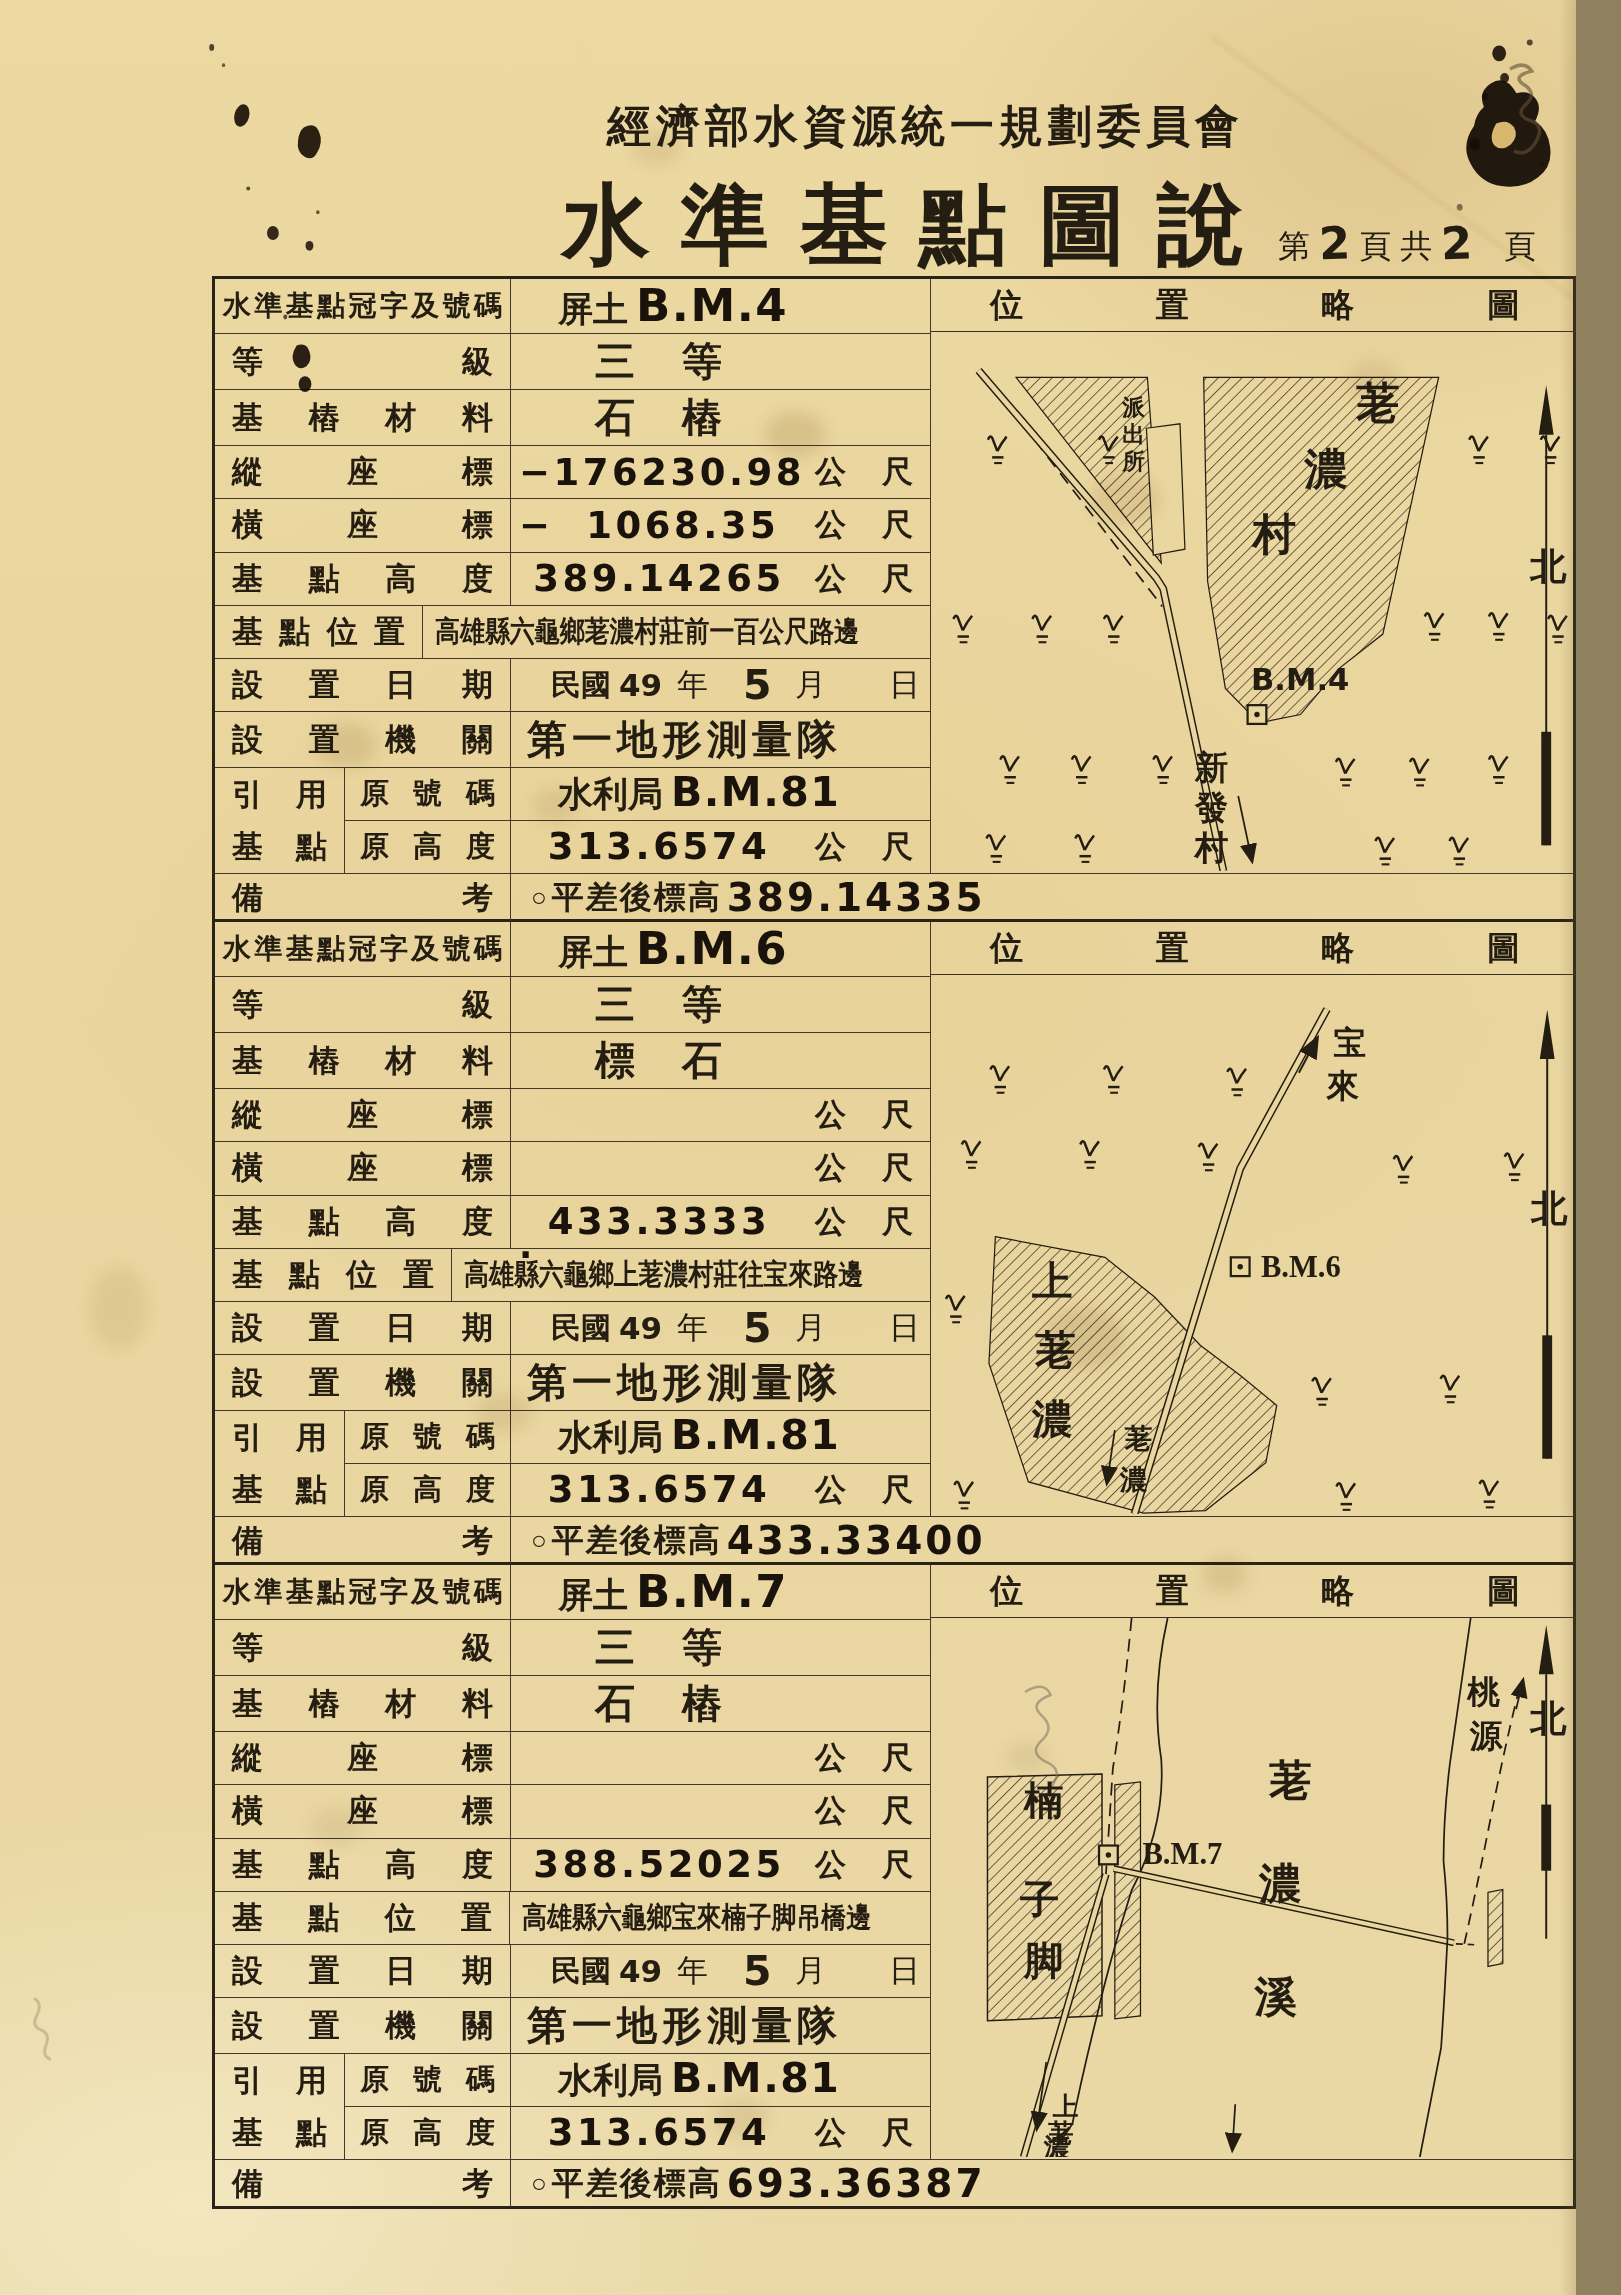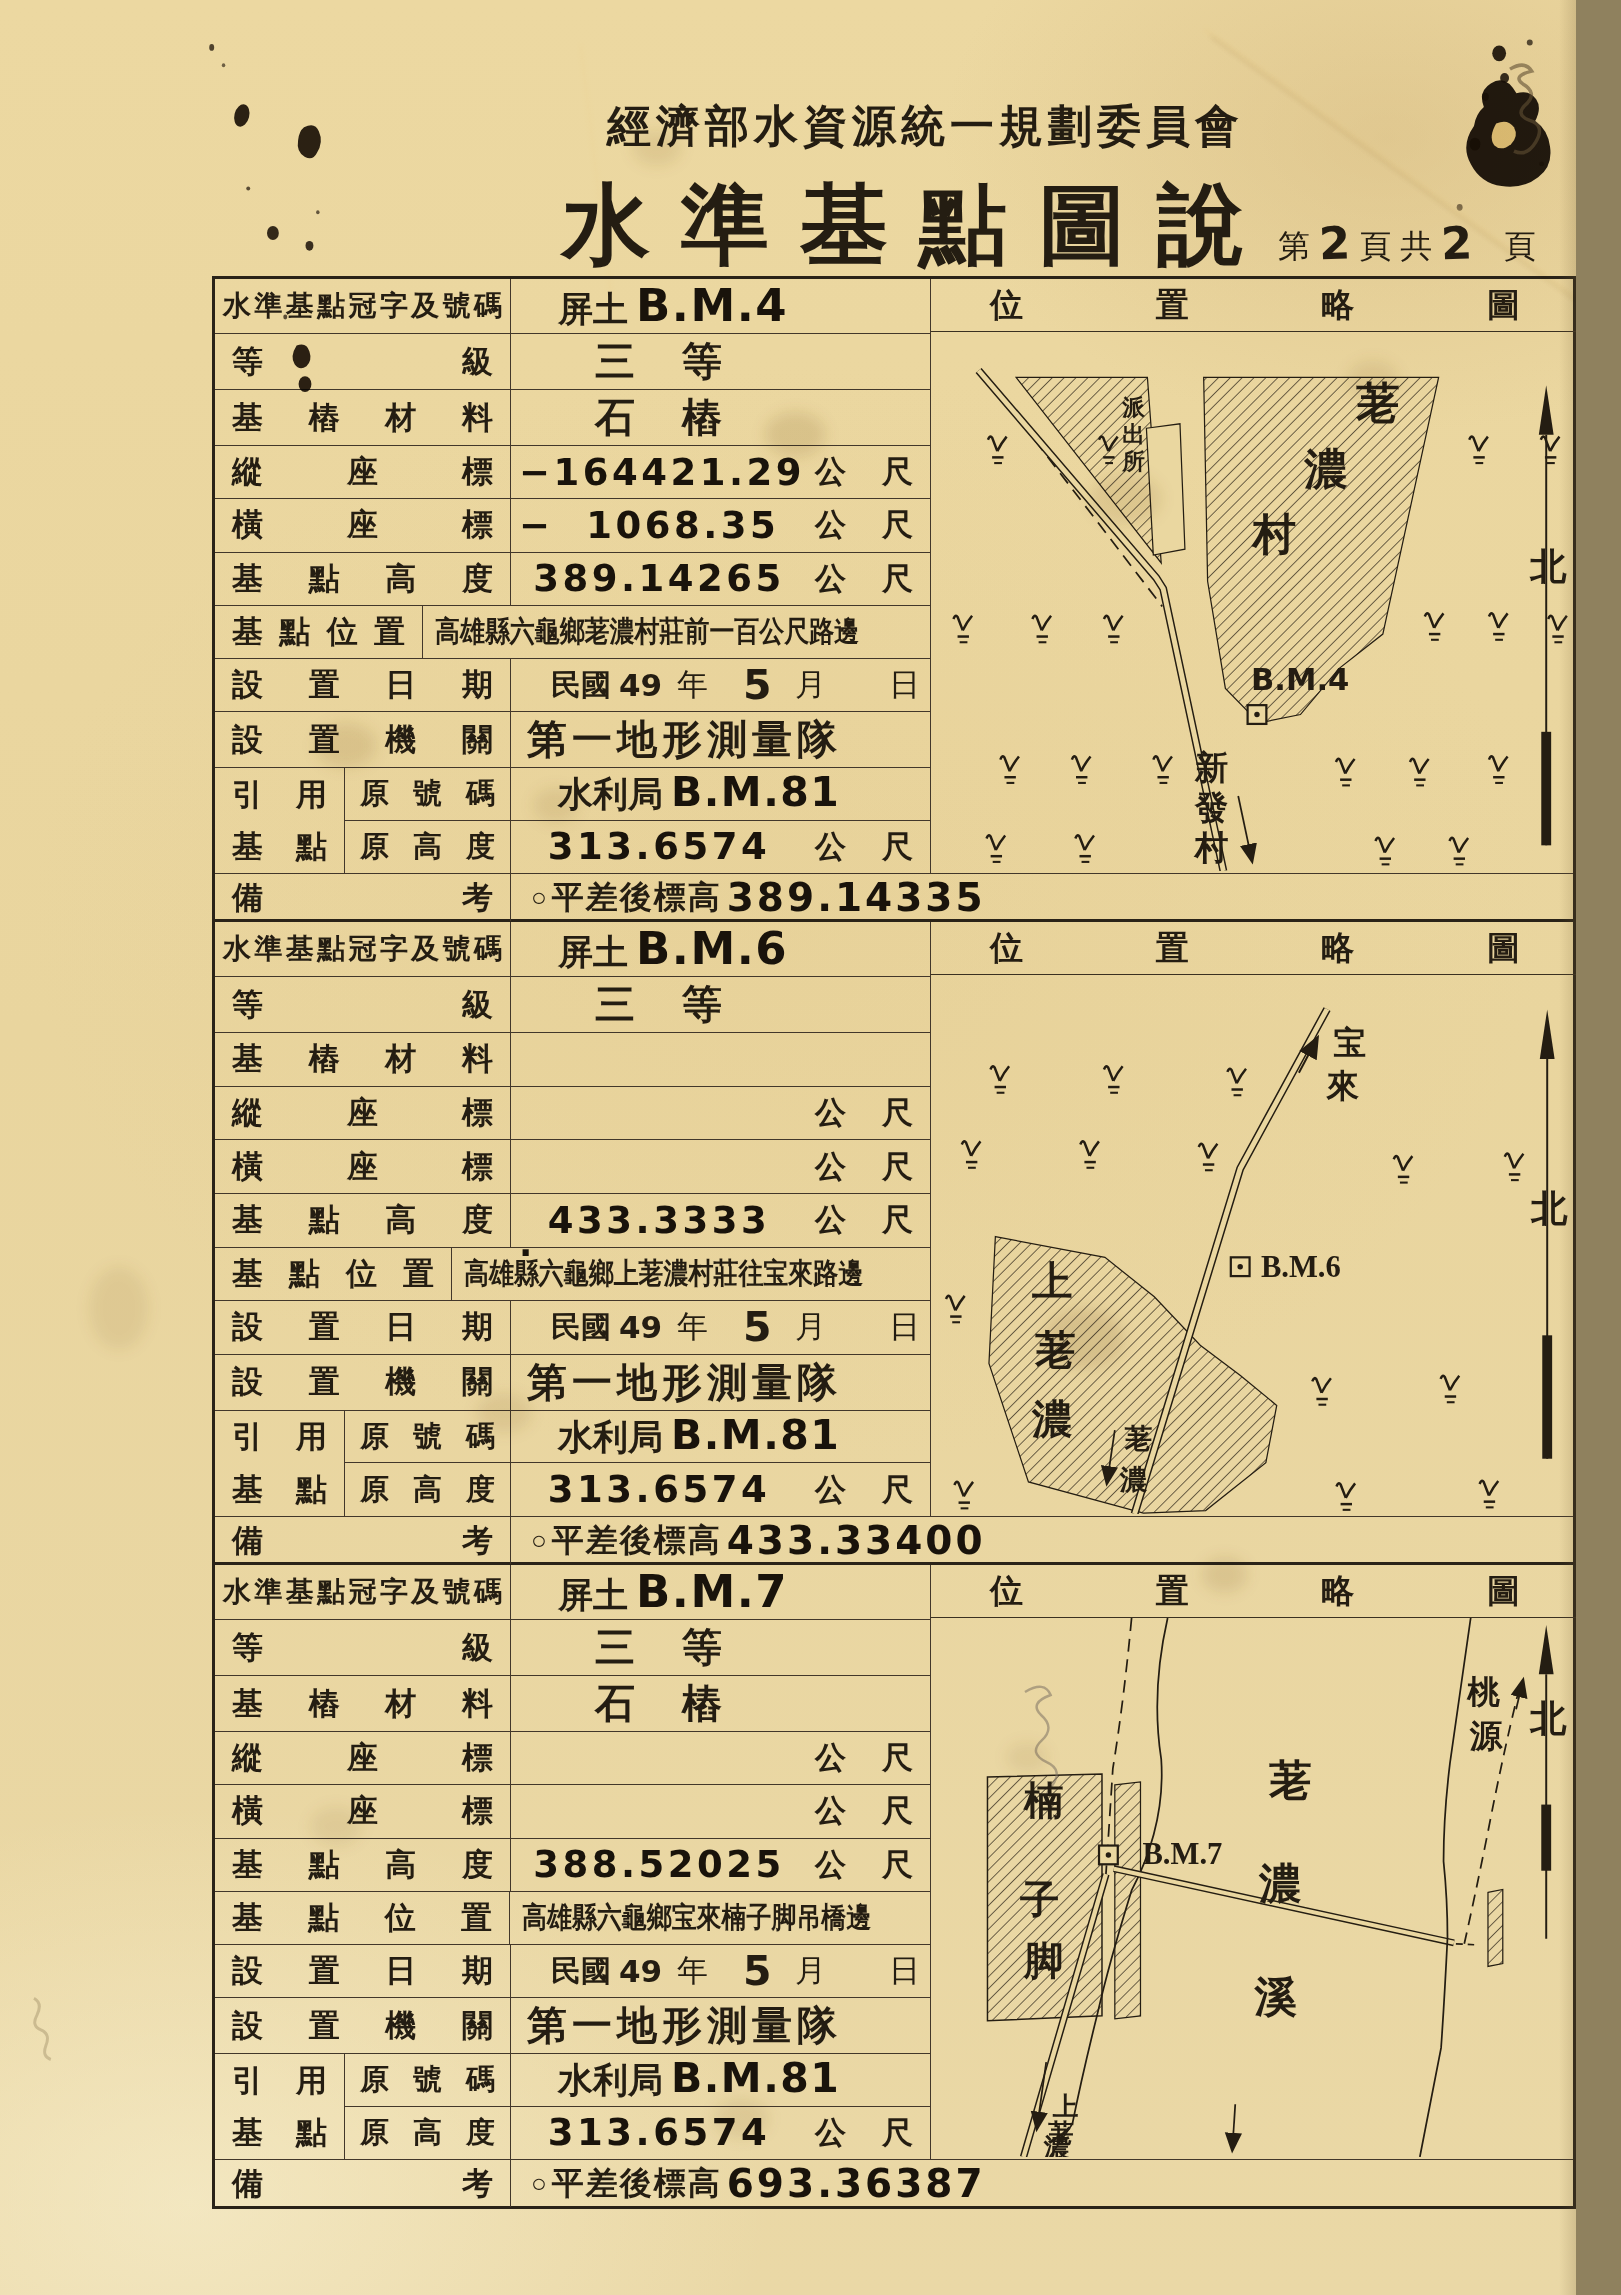--- a/index.html
+++ b/index.html
@@ -127,21 +127,21 @@
             </div>
     <div class="val v-pair mhand">石樁</div>
   </div>
   <div class="row">
     <div class="lbl">
               <span>縱</span>
               <span>座</span>
               <span>標</span>
             </div>
     <div class="val">
-              <span class="v-num left stamp">−164421.29</span>
+              <span class="v-num left stamp">−176230.98</span>
               <span class="unit">
                 <span>公</span>
                 <span>尺</span>
               </span>
             </div>
   </div>
   <div class="row">
     <div class="lbl">
               <span>橫</span>
               <span>座</span>
@@ -440,20 +440,21 @@
             </div>
     <div class="val v-pair mhand">三等</div>
   </div>
   <div class="row">
     <div class="lbl">
               <span>基</span>
               <span>樁</span>
               <span>材</span>
               <span>料</span>
             </div>
+    <div class="val v-pair mhand">標石</div>
   </div>
   <div class="row">
     <div class="lbl">
               <span>縱</span>
               <span>座</span>
               <span>標</span>
             </div>
     <div class="val">
               <span class="v-num left stamp"></span>
               <span class="unit">

